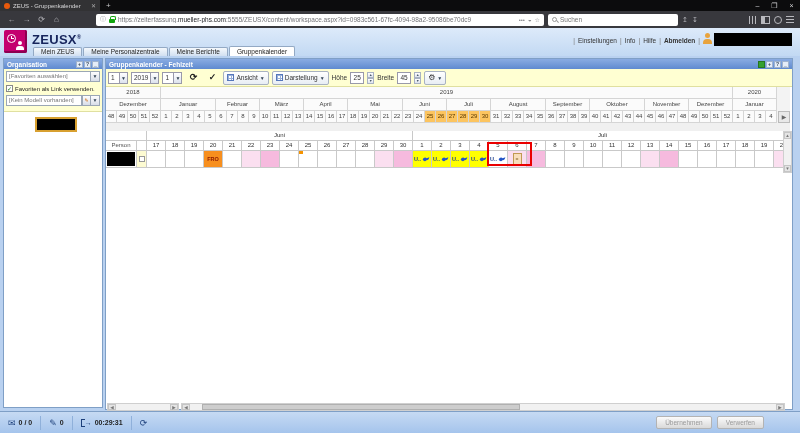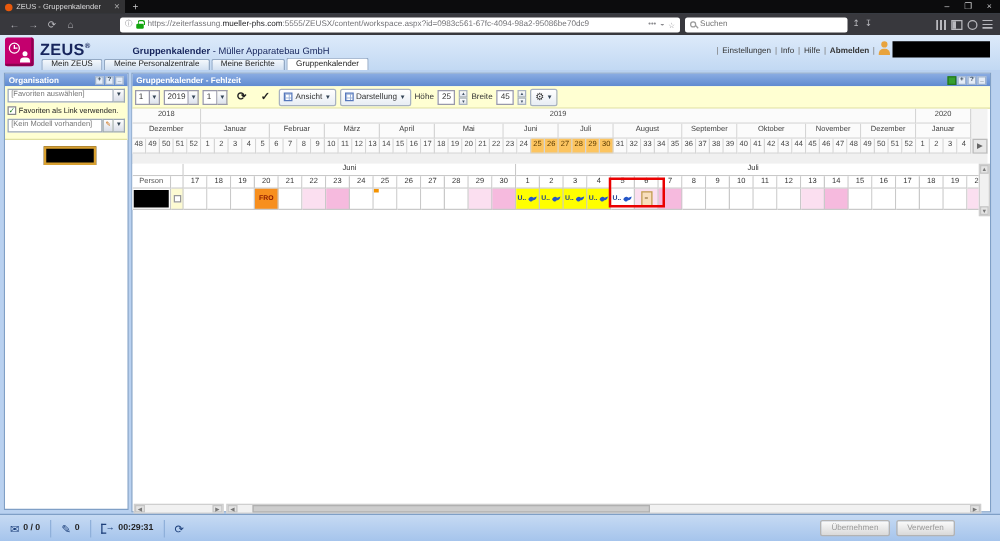--- a/index.html
+++ b/index.html
@@ -176,22 +176,21 @@
     <span class="ico-sidebar"></span>
     <span class="ico-account"></span>
     <span class="ico-menu"></span>
   </div>
 
   <div class="appheader">
     <div class="logo-cube">
       <span class="clock"></span>
       <span class="lperson"></span>
     </div>
-    <div class="logo-text"><span>ZEUS</span><sup>®</sup></div>
-    <div class="page-title"><b>Gruppenkalender</b><span> - </span><span>Müller Apparatebau GmbH</span></div>
+    <div class="logo-text"><span>ZEUSX</span><sup>®</sup></div>
     <div class="header-links">
       <span class="lsep">|</span>
       <span class="hlink">Einstellungen</span>
       <span class="lsep">|</span>
       <span class="hlink">Info</span>
       <span class="lsep">|</span>
       <span class="hlink">Hilfe</span>
       <span class="lsep">|</span>
       <span class="hlink bold">Abmelden</span>
       <span class="lsep">|</span>

